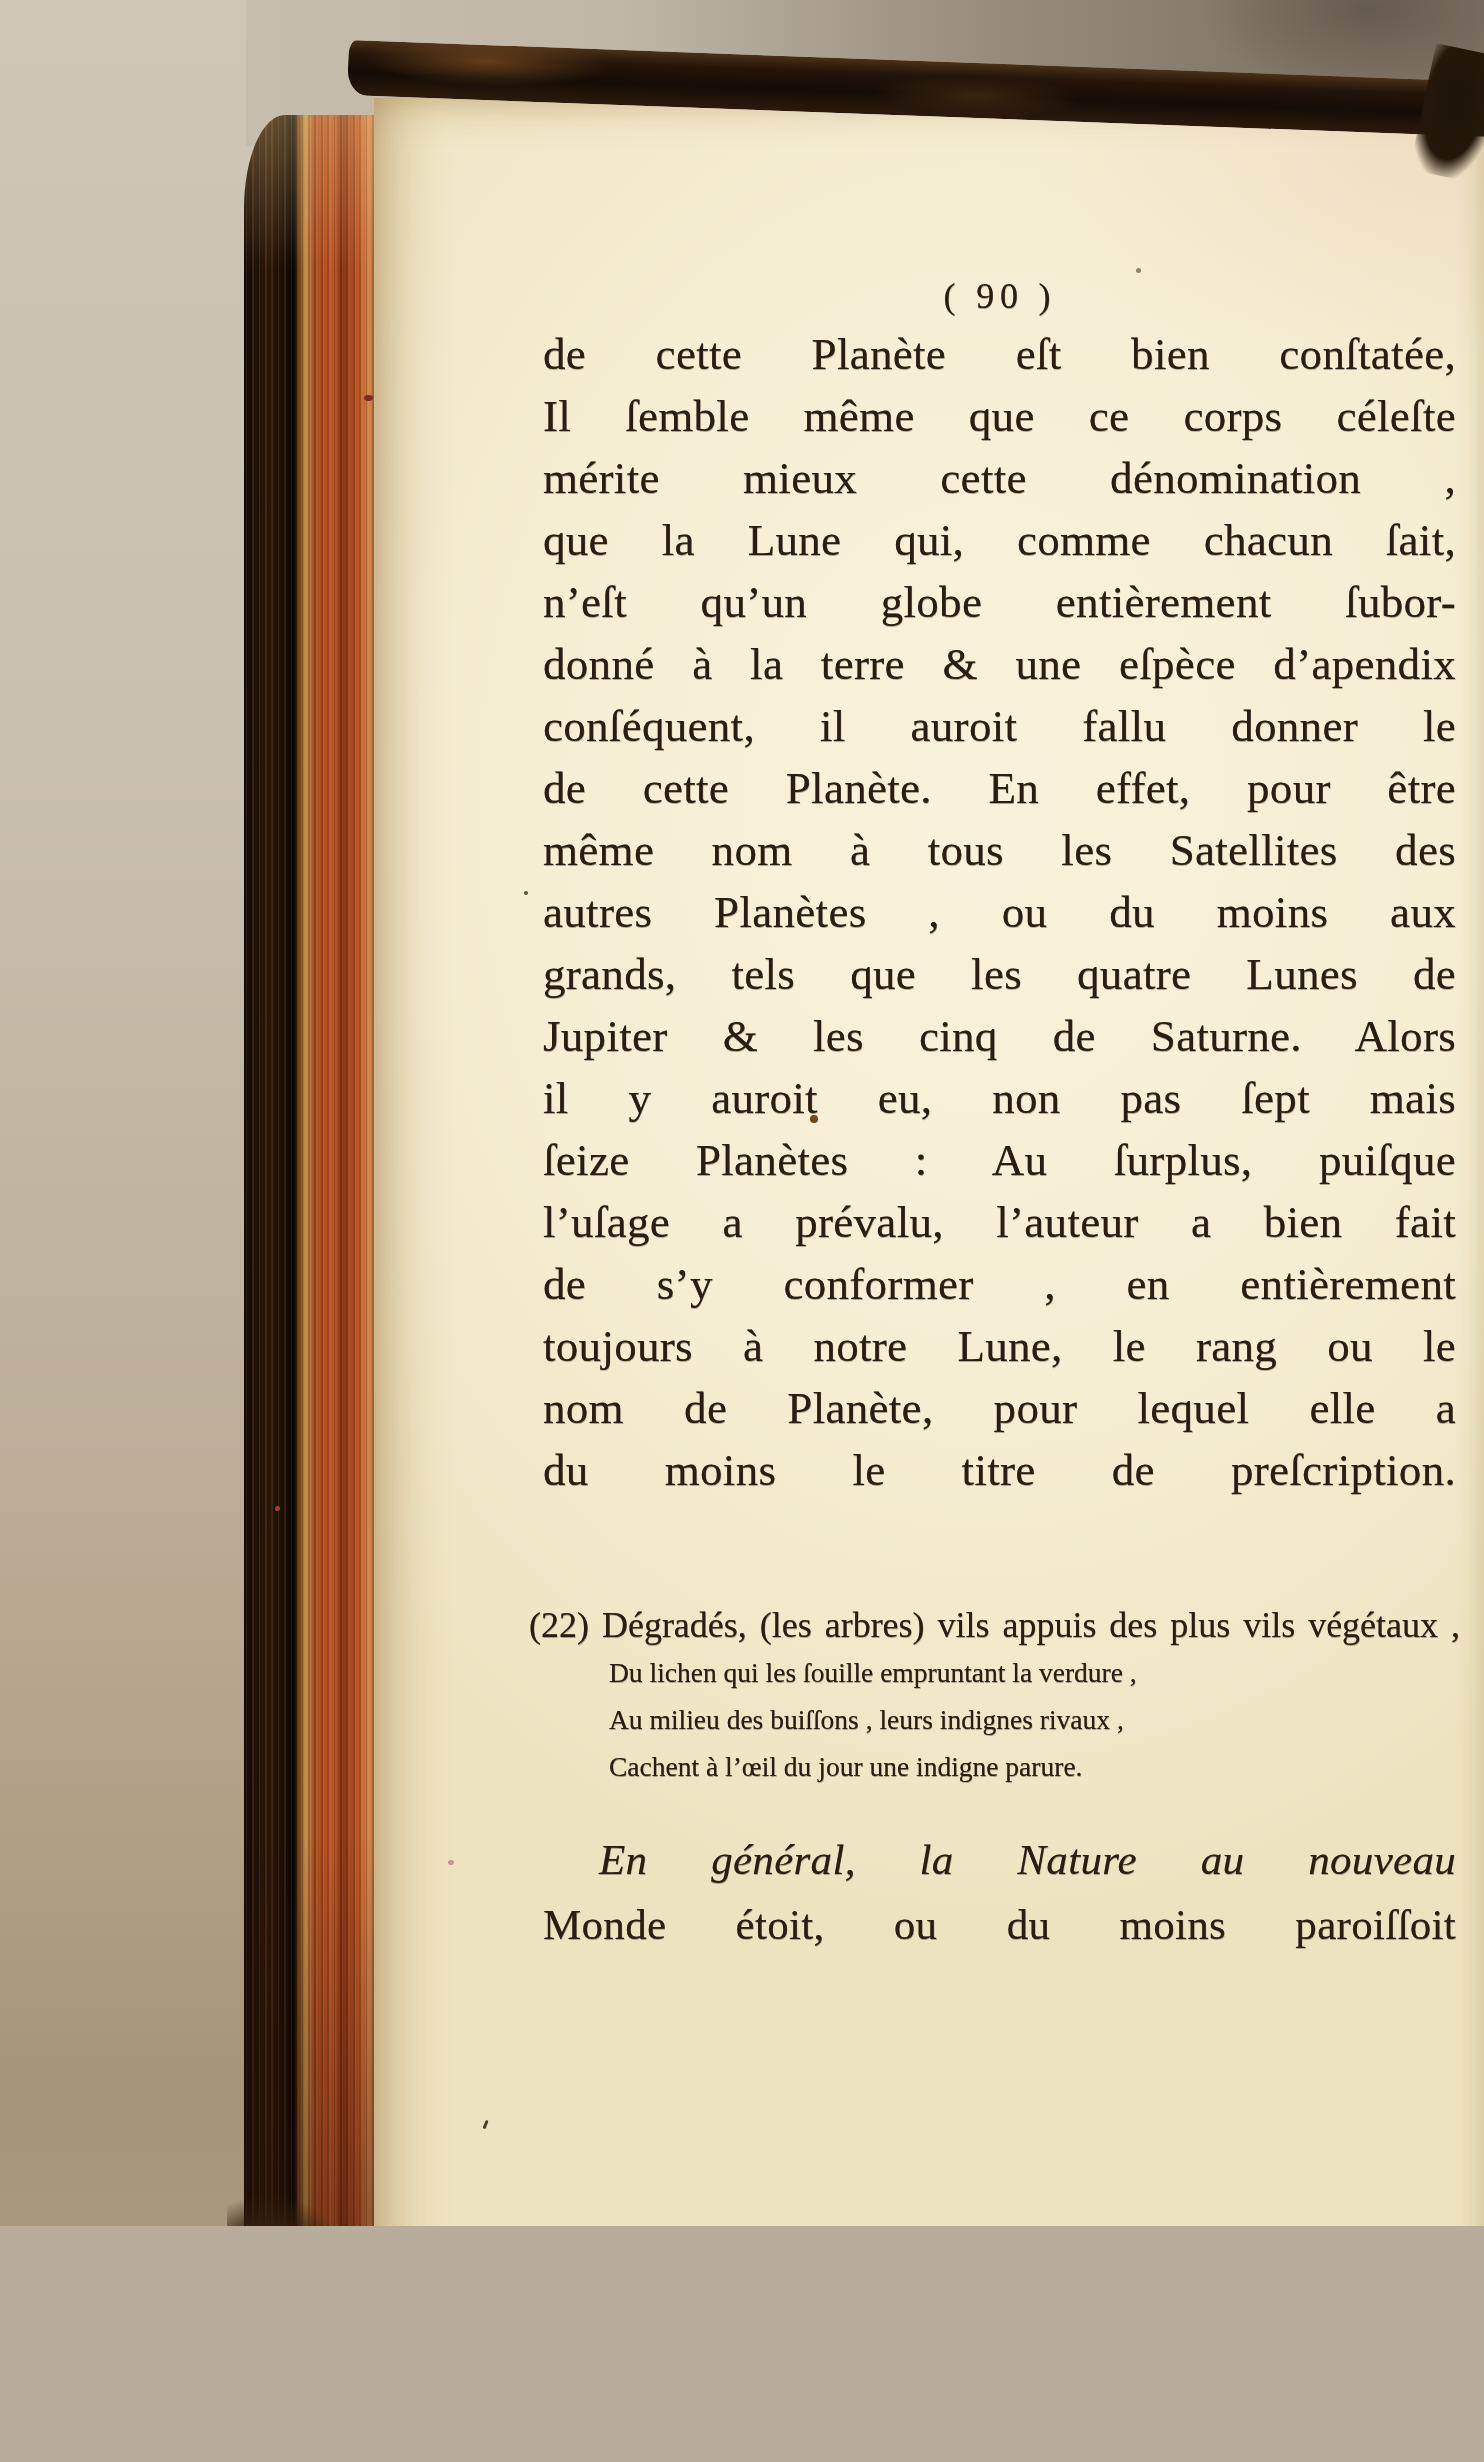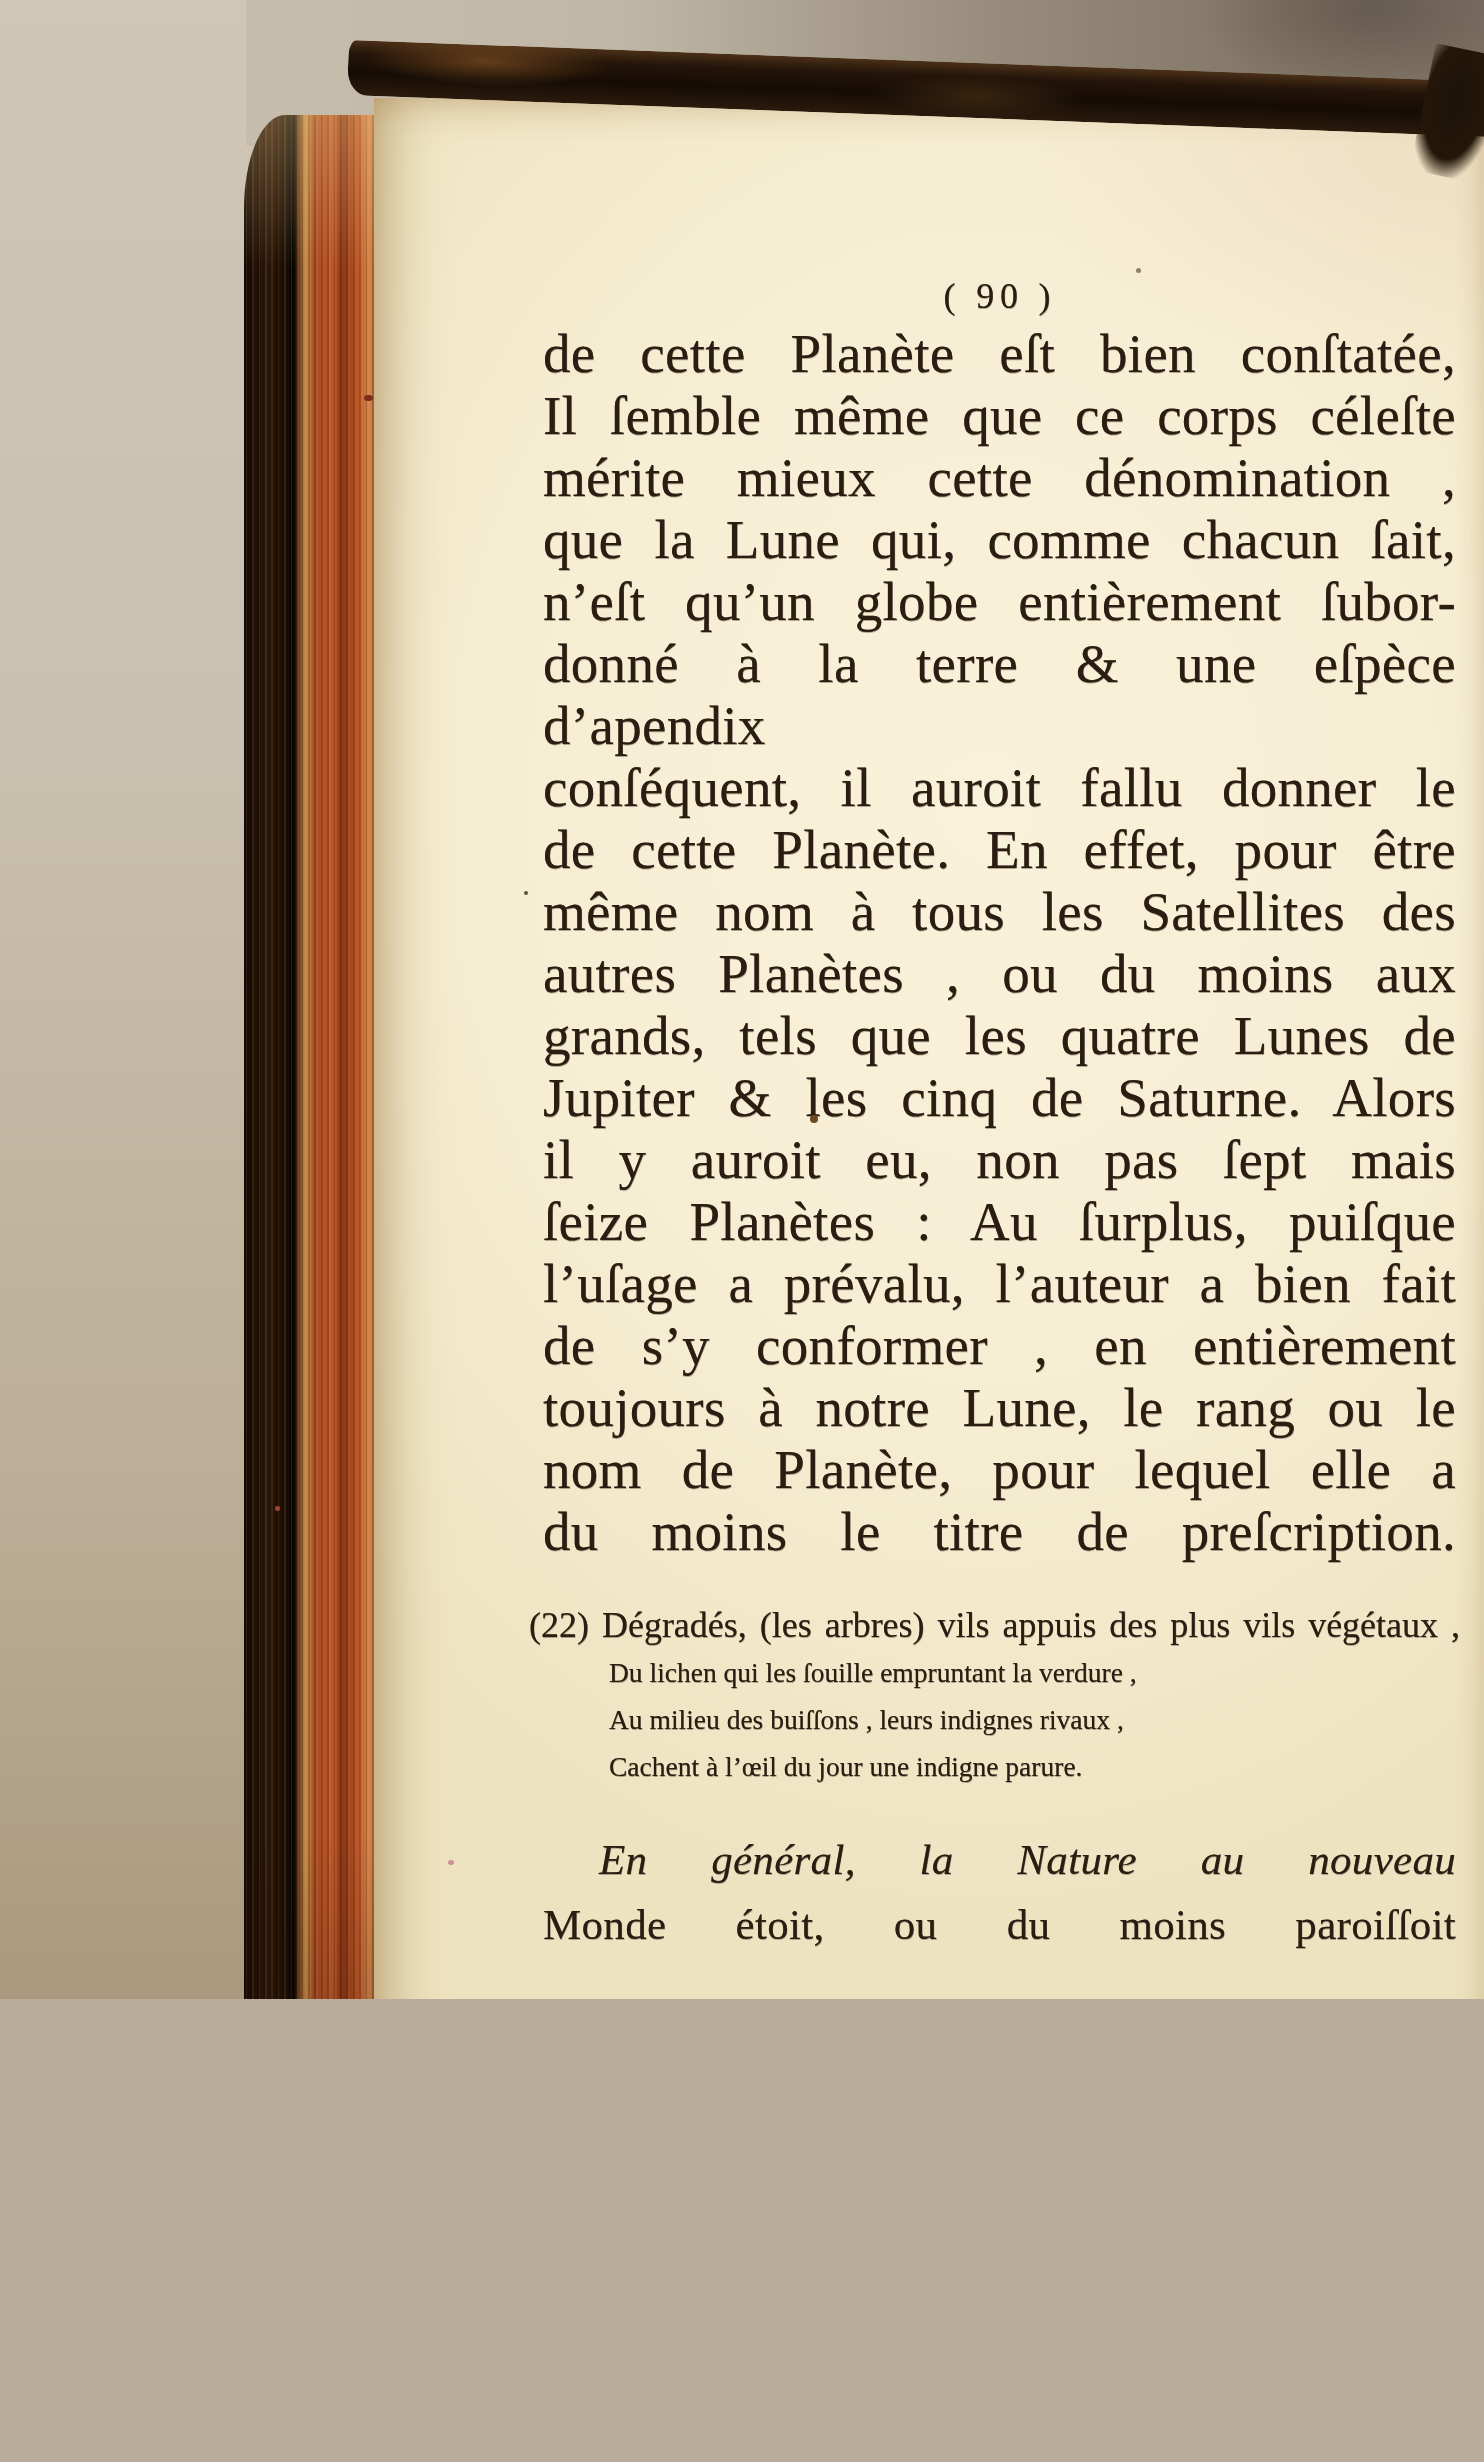--- a/index.html
+++ b/index.html
@@ -1,17 +1,17 @@
 <!DOCTYPE html>
 <html style="font-size:9.4px"><head>
 <meta charset="utf-8">
 <style>
   html,body { margin:0; padding:0; background:#b8ad9b; }
   .scene {
-    position:relative; width:1485px; height:1999px; overflow:hidden;
+    position:relative; width:1485px; height:2226px; overflow:hidden;
     background:#fde047;
     font-family:"Liberation Serif","DejaVu Serif",serif;
   }
   
   .bg-left { position:absolute; left:0; top:0; width:275px; height:2462px;
     background:linear-gradient(180deg,#cfc6b5 0%,#cac0af 30%,#bcae97 60%,#a79579 85%,#af9e85 100%); }
   .bg-top { position:absolute; left:246px; top:0; width:1239px; height:146px;
     background:linear-gradient(90deg,#c6bdac 0%,#c0b7a6 30%,#988c7c 60%,#837768 82%,#7d7264 100%); }
   .bg-top-corner { position:absolute; left:1198px; top:0; width:286px; height:94px;
     background:radial-gradient(ellipse at 60% 10%,rgba(70,60,50,0.45) 0%,rgba(70,60,50,0) 70%); }
@@ -50,21 +50,21 @@
   .bottom-edge { position:absolute; left:373px; top:2293px; width:1113px; height:21px;
     transform:rotate(0.8deg); transform-origin:left top;
     background:linear-gradient(180deg,#cda463 0%,#b4541f 38%,#6e3210 72%,#2e1d0c 100%); }
   .corner-br { position:absolute; left:1445px; top:2298px; width:40px; height:35px;
     background:radial-gradient(ellipse at 70% 50%, #241607 0%, rgba(36,22,7,0) 75%); }
   
   .ink { color:#2b1d11; text-shadow:0.4px 0.5px 0 rgba(43,29,17,0.35), 0 0 0.6px rgba(43,29,17,0.45); }
   .folio { position:absolute; left:544px; top:269px; width:912px; text-align:center;
     font-size:36px; line-height:54px; letter-spacing:5.8px; }
   .para1 { position:absolute; left:543px; top:323px; width:913px;
-    font-size:55px; line-height:62px; letter-spacing:0.3px; word-spacing:3.5px; }
+    font-size:45px; line-height:62px; letter-spacing:0.3px; word-spacing:3.5px; }
   .para2 { position:absolute; left:543px; top:1827px; width:913px;
     font-size:43px; line-height:65px; letter-spacing:0.3px; word-spacing:3.5px; }
   .line { text-align:justify; text-align-last:justify; }
   .para2 div.line:nth-of-type(1) { text-indent:56px;font-style:italic; }
   .footnote-first { position:absolute; left:529px; top:1601px; width:931px;
     font-size:36px; line-height:48px; text-align:justify; text-align-last:justify; }
   .footnote-verse { position:absolute; left:609px; top:1649px; width:877px;
     font-size:27.5px; line-height:47px; }
   
   .speck { position:absolute; border-radius:50%; }

